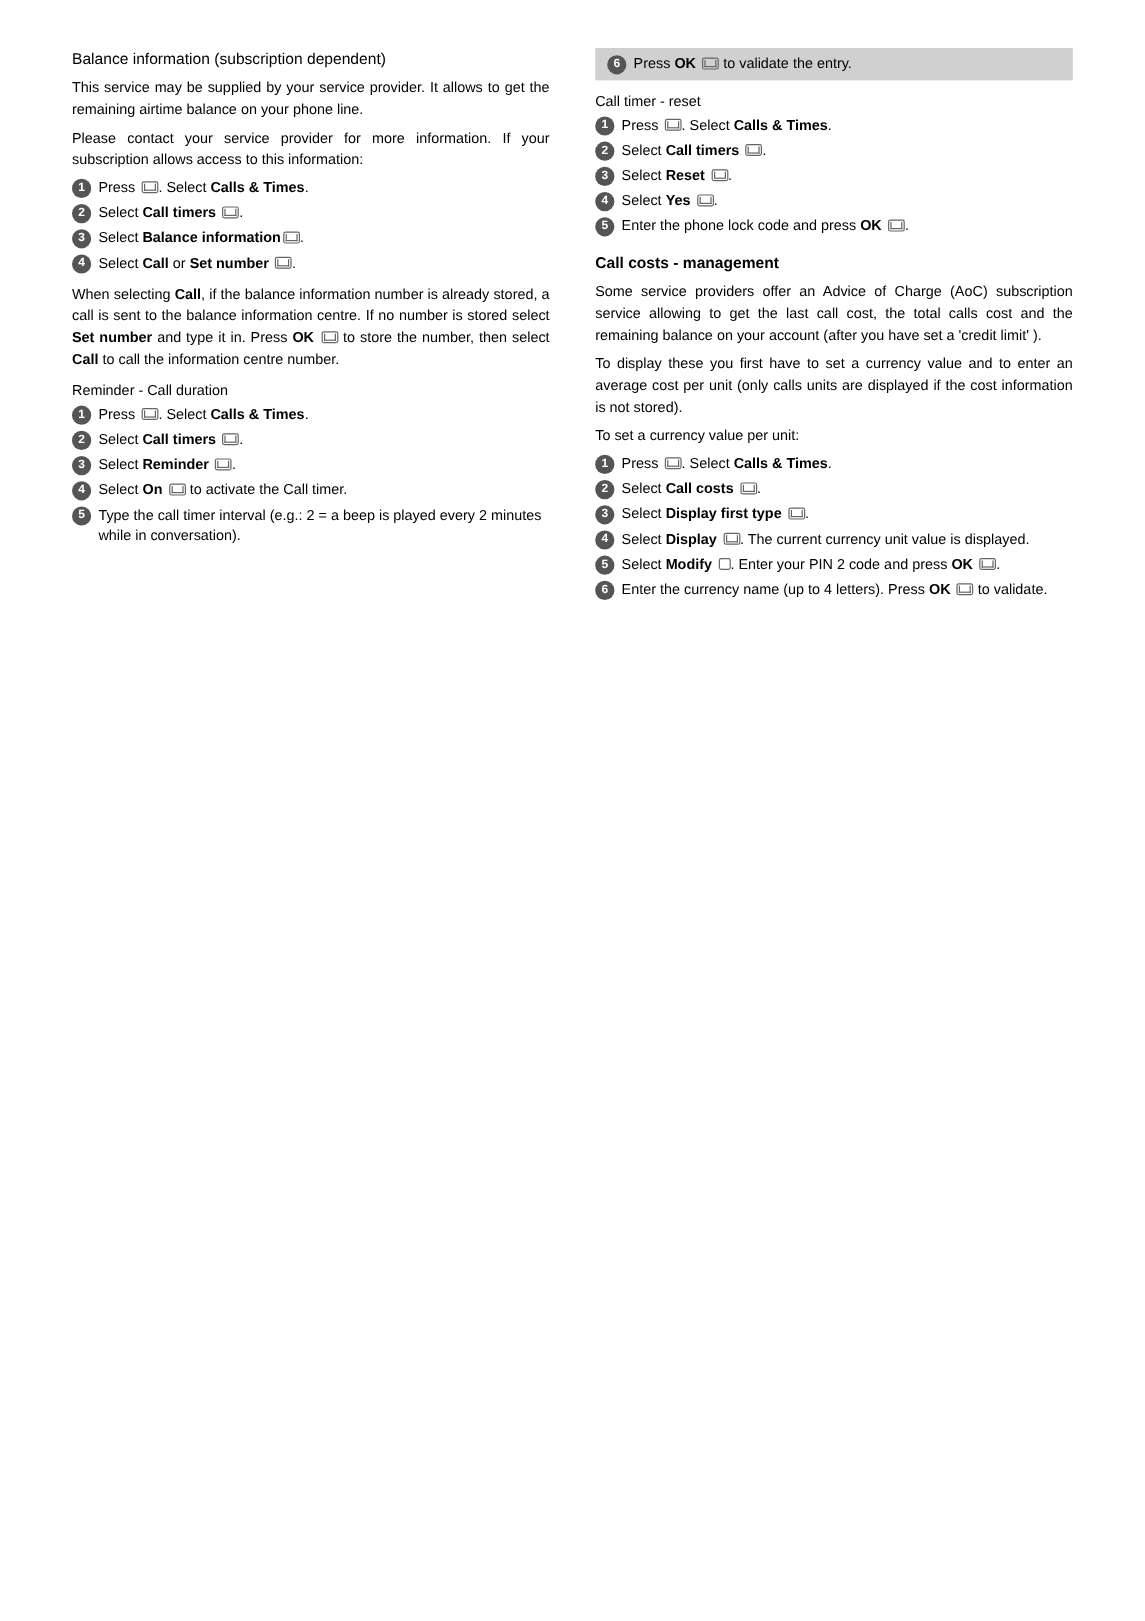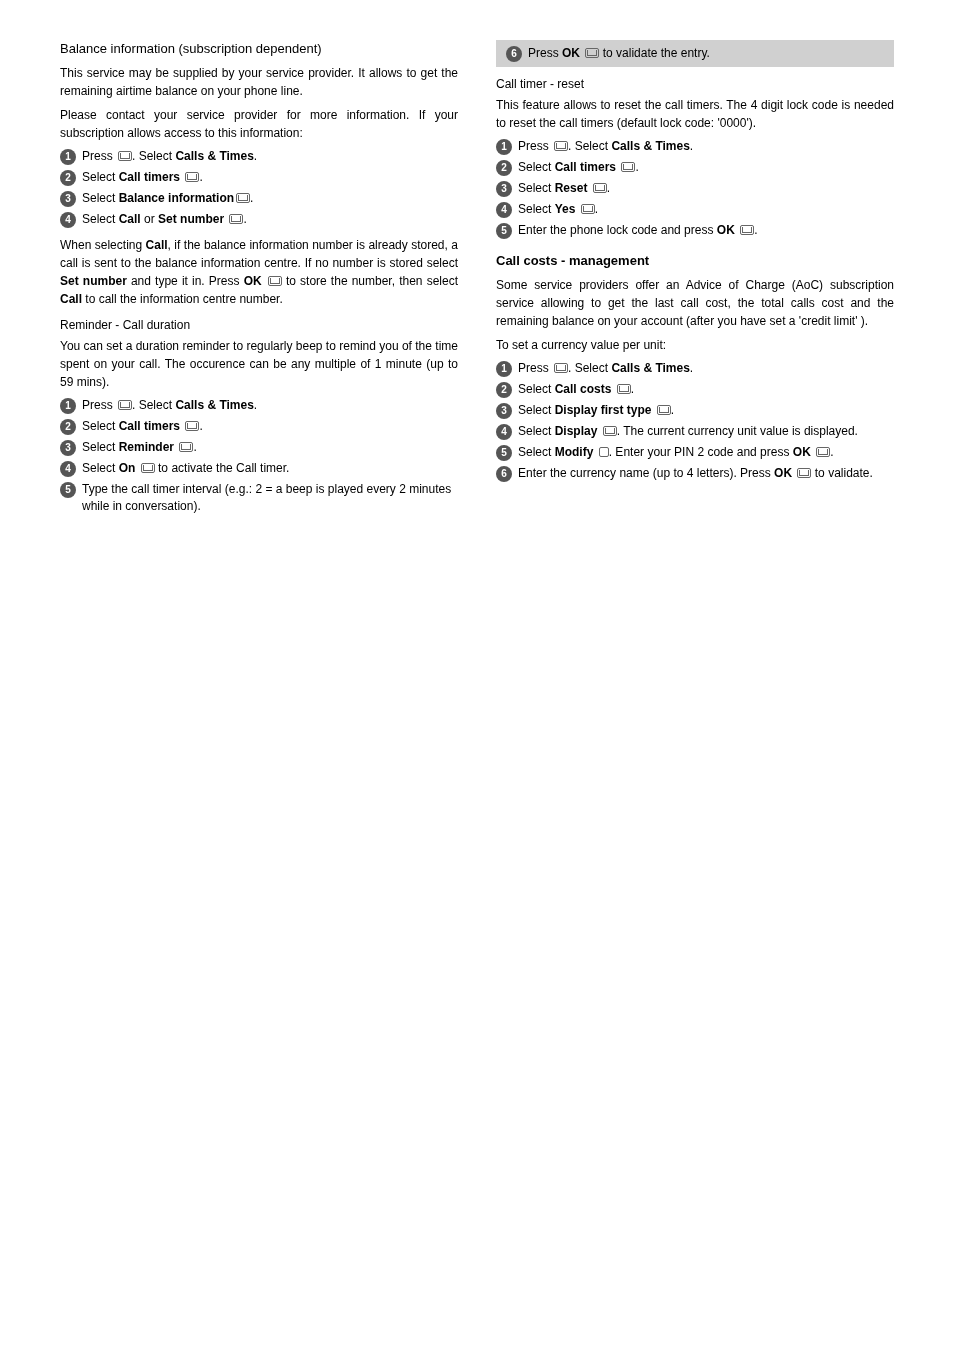--- a/index.html
+++ b/index.html
@@ -169,23 +169,20 @@
           </li>
         </ul>
 
         <div class="paragraph">
           When selecting <b>Call</b>, if the balance information number is already stored, a call is sent to the balance information centre. If no number is stored select <b>Set number</b> and type it in. Press <b>OK</b> <span class="icon-small"></span> to store the number, then select <b>Call</b> to call the information centre number.
         </div>
       </div>
 
       <div>
         <div class="subsection-title">Reminder - Call duration</div>
-        <div class="paragraph">
-          You can set a duration reminder to regularly beep to remind you of the time spent on your call. The occurence can be any multiple of 1 minute (up to 59 mins).
-        </div>
 
         <ul class="step-list">
           <li class="step-item">
             <span class="step-number">1</span>
             <span class="step-text">Press <span class="icon-small"></span>. Select <b>Calls &amp; Times</b>.</span>
           </li>
           <li class="step-item">
             <span class="step-number">2</span>
             <span class="step-text">Select <b>Call timers</b> <span class="icon-small"></span>.</span>
           </li>
@@ -210,23 +207,20 @@
 
       <div class="highlight-box">
         <div class="step-item">
           <span class="step-number">6</span>
           <span class="step-text">Press <b>OK</b> <span class="icon-small"></span> to validate the entry.</span>
         </div>
       </div>
 
       <div>
         <div class="subsection-title">Call timer - reset</div>
-        <div class="paragraph">
-          This feature allows to reset the call timers. The 4 digit lock code is needed to reset the call timers (default lock code: '0000').
-        </div>
 
         <ul class="step-list">
           <li class="step-item">
             <span class="step-number">1</span>
             <span class="step-text">Press <span class="icon-small"></span>. Select <b>Calls &amp; Times</b>.</span>
           </li>
           <li class="step-item">
             <span class="step-number">2</span>
             <span class="step-text">Select <b>Call timers</b> <span class="icon-small"></span>.</span>
           </li>
@@ -242,20 +236,23 @@
             <span class="step-number">5</span>
             <span class="step-text">Enter the phone lock code and press <b>OK</b> <span class="icon-small"></span>.</span>
           </li>
         </ul>
       </div>
 
       <div>
         <div class="section-heading-bold">Call costs - management</div>
         <div class="paragraph">
           Some service providers offer an Advice of Charge (AoC) subscription service allowing to get the last call cost, the total calls cost and the remaining balance on your account (after you have set a 'credit limit' ).
+        </div>
+        <div class="paragraph">
+          To display these  you first have to set a currency value and to enter an average cost per unit (only calls units are displayed if the cost information is not stored).
         </div>
         <div class="paragraph">
           To set a currency value per unit:
         </div>
 
         <ul class="step-list">
           <li class="step-item">
             <span class="step-number">1</span>
             <span class="step-text">Press <span class="icon-small"></span>. Select <b>Calls &amp; Times</b>.</span>
           </li>

